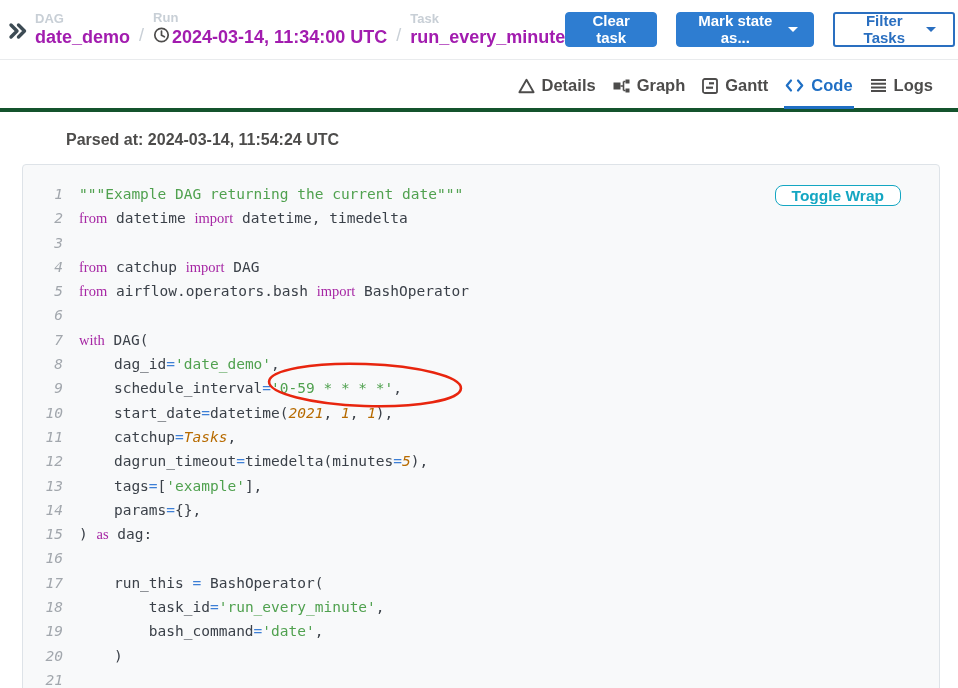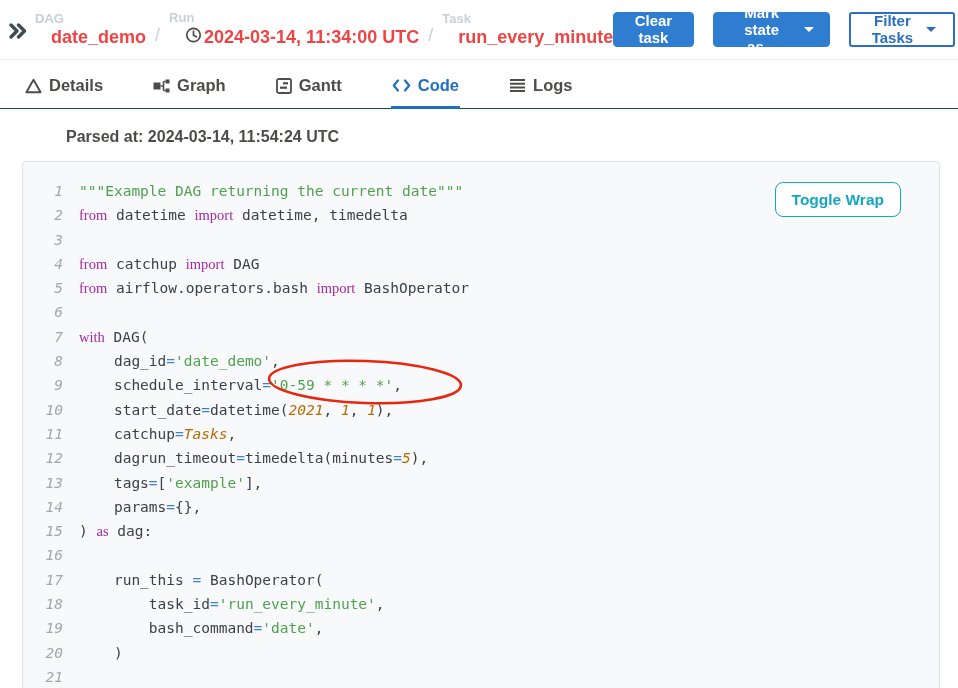--- a/index.html
+++ b/index.html
@@ -5,46 +5,46 @@
   * { margin:0; padding:0; box-sizing:border-box; }
   html,body { width:958px; height:688px; overflow:hidden; background:#fff;
     font-family:"Liberation Sans", sans-serif; color:#51504f; }
 
   
   .breadcrumb-bar { display:flex; align-items:flex-end; padding:10px 2px 11px 8px;
     border-bottom:1px solid #e9ebed; }
   .expand-icon { align-self:flex-end; margin:0 8px 4px 0; flex:none; cursor:pointer; }
   .crumb { display:flex; flex-direction:column; }
   .crumb-label { font-size:13px; font-weight:700; color:#c8cfd6; margin-bottom:1px; }
-  .crumb-value { font-size:18px; font-weight:700; color:#ef4444; display:flex; align-items:center; white-space:nowrap;margin-left:16px; }
+  .crumb-value { font-size:18px; font-weight:700; color:#a21caf; display:flex; align-items:center; white-space:nowrap; }
   .crumb-value .clock { margin-right:2px; position:relative; top:0px; }
   .sep { align-self:flex-end; font-size:18px; font-weight:400; color:#c8cfd6; margin:0 9px; padding-bottom:2px; }
   .actions { margin-left:auto; align-self:center; display:flex; gap:19px; padding-right:1px; }
   .btn { height:35px; border-radius:4px; font-family:inherit; font-size:15px; font-weight:700;
     display:flex; align-items:center; cursor:pointer; }
   .btn-solid { background:#2e7dd1; border:1px solid #2e7dd1; color:#fff; padding:0 15px; }
   .btn-outline { background:#fff; border:2px solid #2a6fc0; color:#2a6fc0; padding:0 17px; border-radius:3px; }
   .caret { display:inline-block; width:0; height:0; border-left:5px solid transparent;
     border-right:5px solid transparent; border-top:5px solid currentColor; margin-left:9px; }
 
   
-  .tabs { display:flex; gap:48px; padding:0 24px; border-bottom:1px solid #14532d; margin-top:3px; }
+  .tabs { display:flex; gap:15px; padding:0 24px; border-bottom:4px solid #14532d; margin-top:3px;justify-content:flex-end; }
   .tab { display:flex; align-items:center; gap:7px; padding:13px 1px 11px;
     font-size:16.5px; font-weight:700; color:#4d4c4b; border-bottom:3px solid transparent;
     margin-bottom:-1px; cursor:pointer; }
   .tab.active { color:#1f6fc4; border-bottom-color:#1f6fc4; }
   .tab svg { display:block; }
 
   
   .parsed-at { padding:19px 24px 0; font-size:16px; font-weight:700; color:#4d4c4b;margin-left:42px; }
 
   
   .code-panel { position:relative; margin:15px 22px 0; width:918px; height:545px;
     background:#f8f9fa; border:1px solid #dee3e8; border-radius:4px; padding-top:17px; overflow:hidden; }
-  .toggle-wrap { position:absolute; top:20px; right:38px; height:35px; padding:0 16px;
+  .toggle-wrap { position:absolute; top:20px; right:38px; height:21px; padding:0 16px;
     background:#fff; border:1.5px solid #14a6c2; border-radius:8px; color:#14a6c2;
     font-family:inherit; font-size:15.5px; font-weight:700; cursor:pointer; }
   .code-lines { font-family:"DejaVu Sans Mono", monospace; font-size:14.5px; }
   .code-line { display:flex; height:24.3px; line-height:24.3px; }
   .ln { flex:none; width:56px; padding-right:16px; text-align:right; color:#a2a7ad;
     font-style:italic; user-select:none; }
   .lc { white-space:pre; color:#3b4149; }
   .tok-k { color:#a626a4;font-family:Liberation Serif, serif; }
   .tok-s { color:#50a14f; }
   .tok-n { color:#b76b01;font-style:italic; }

